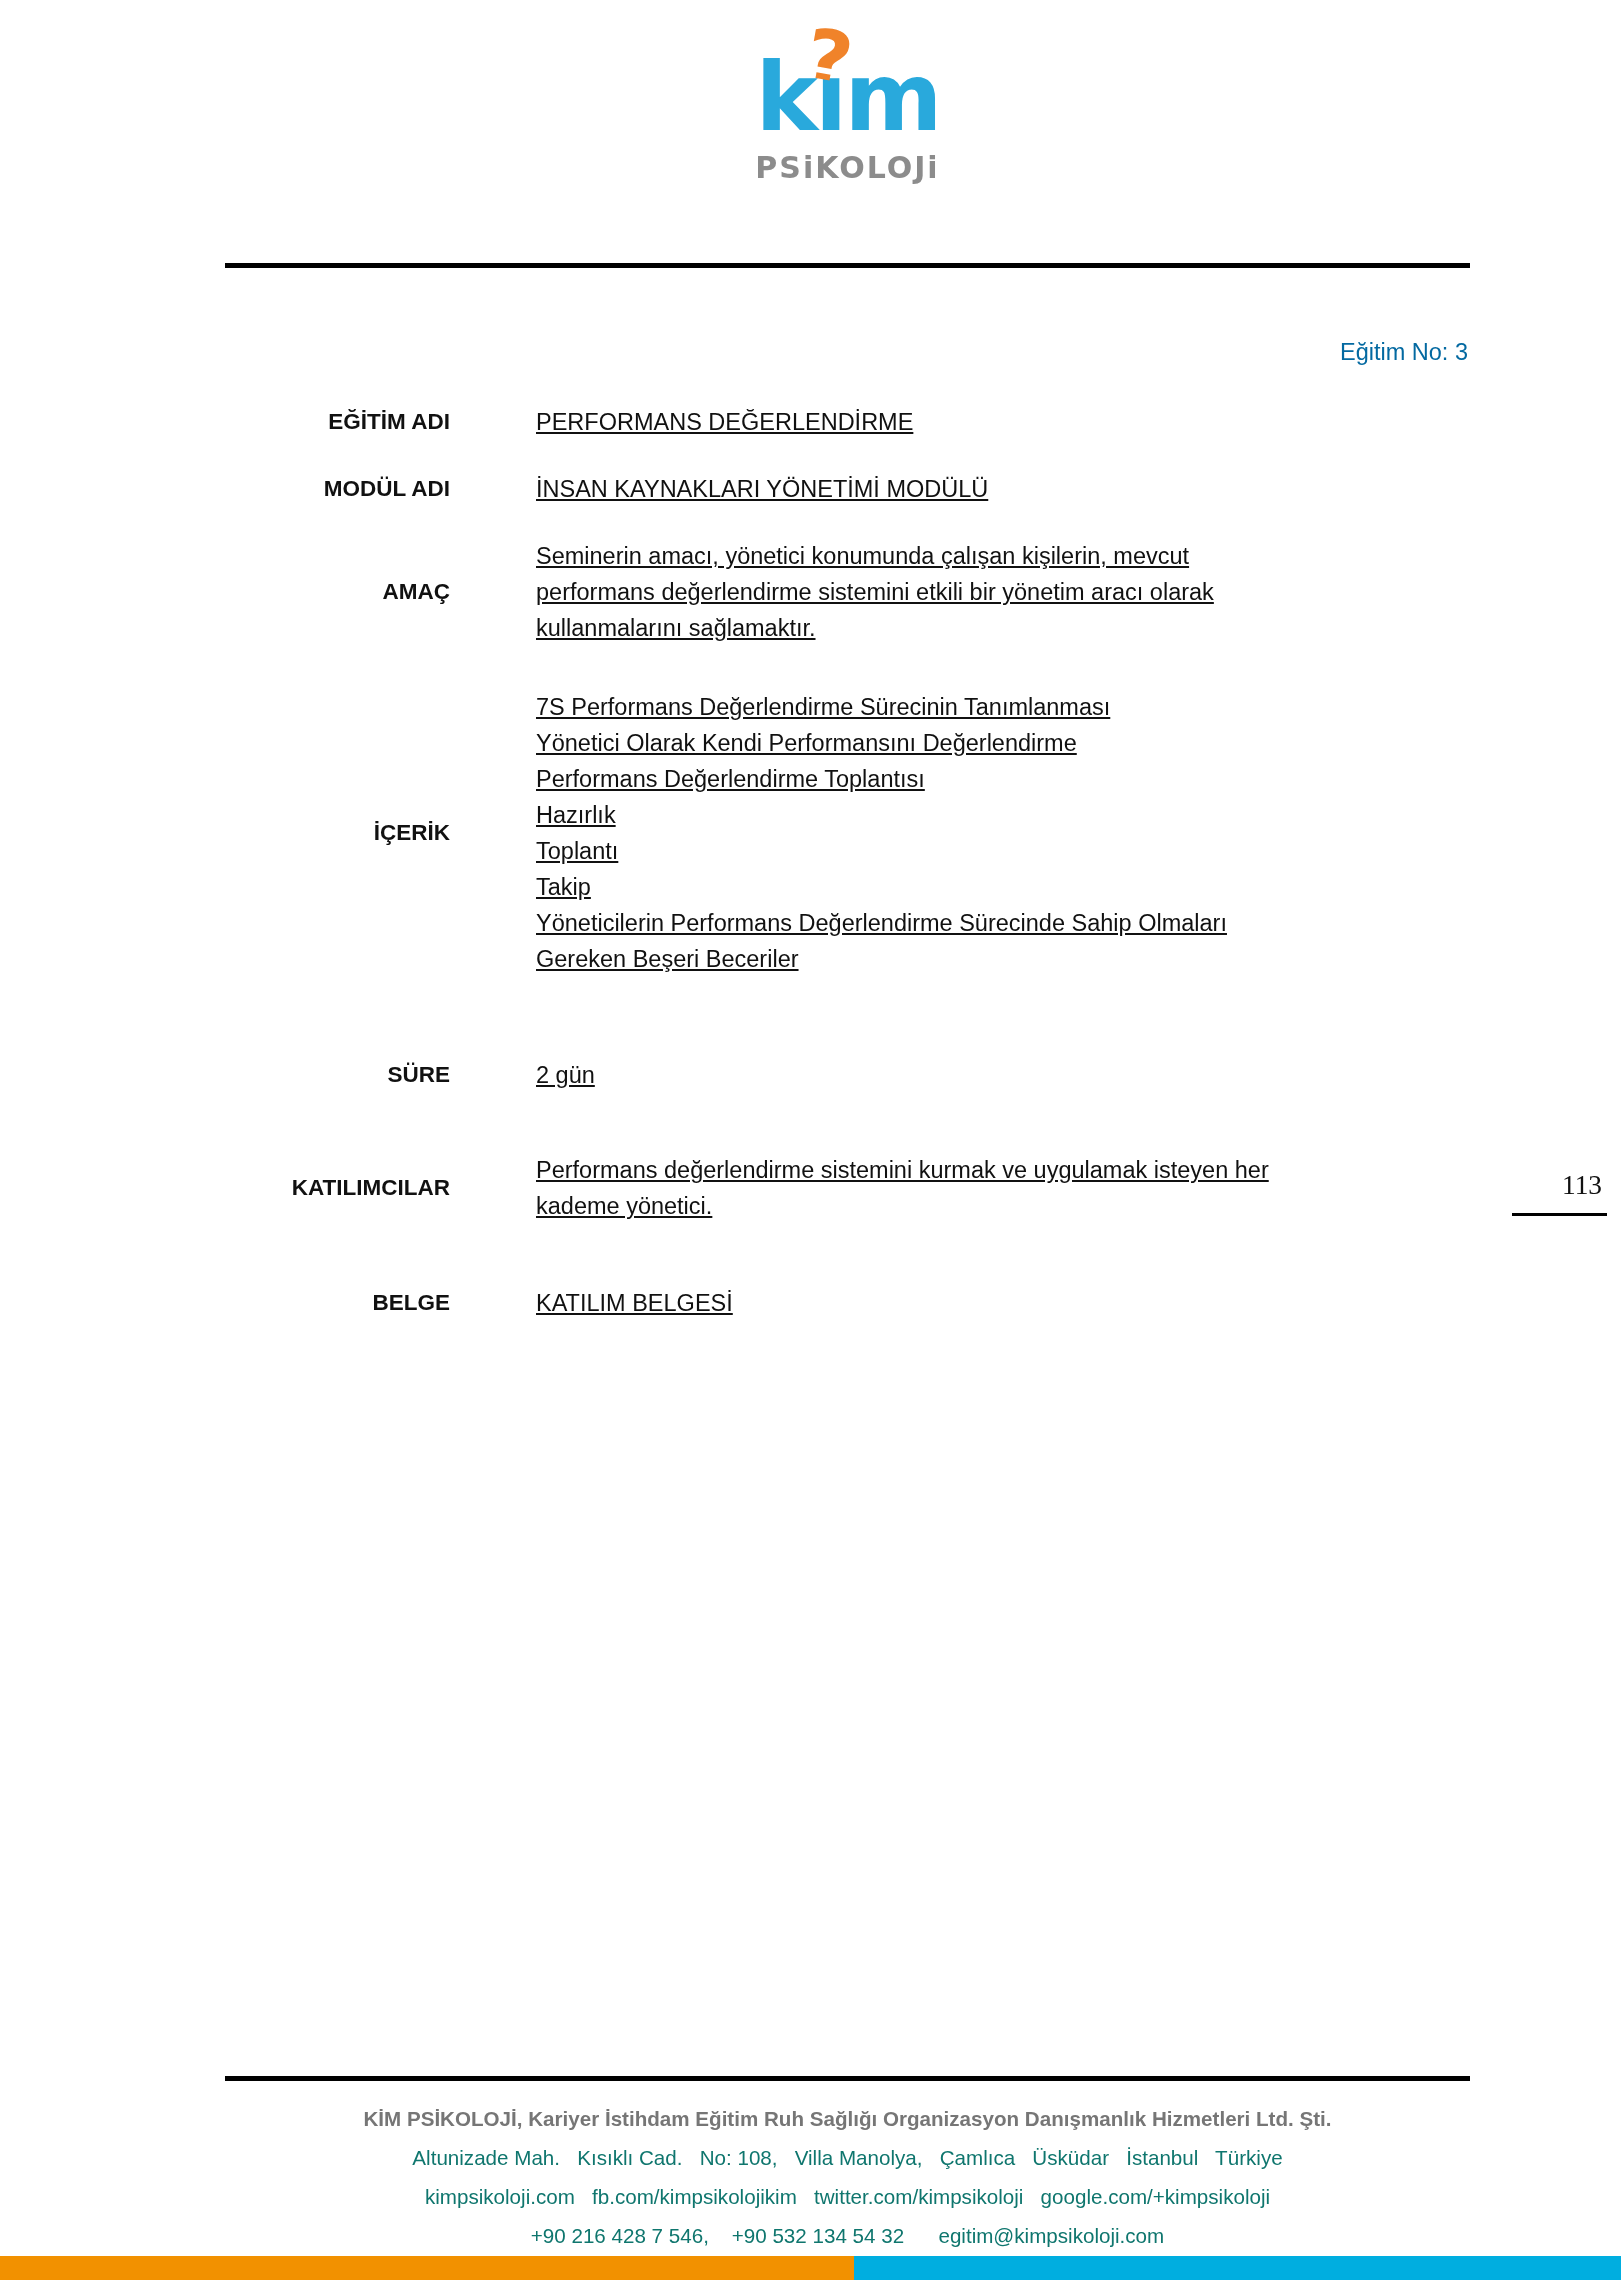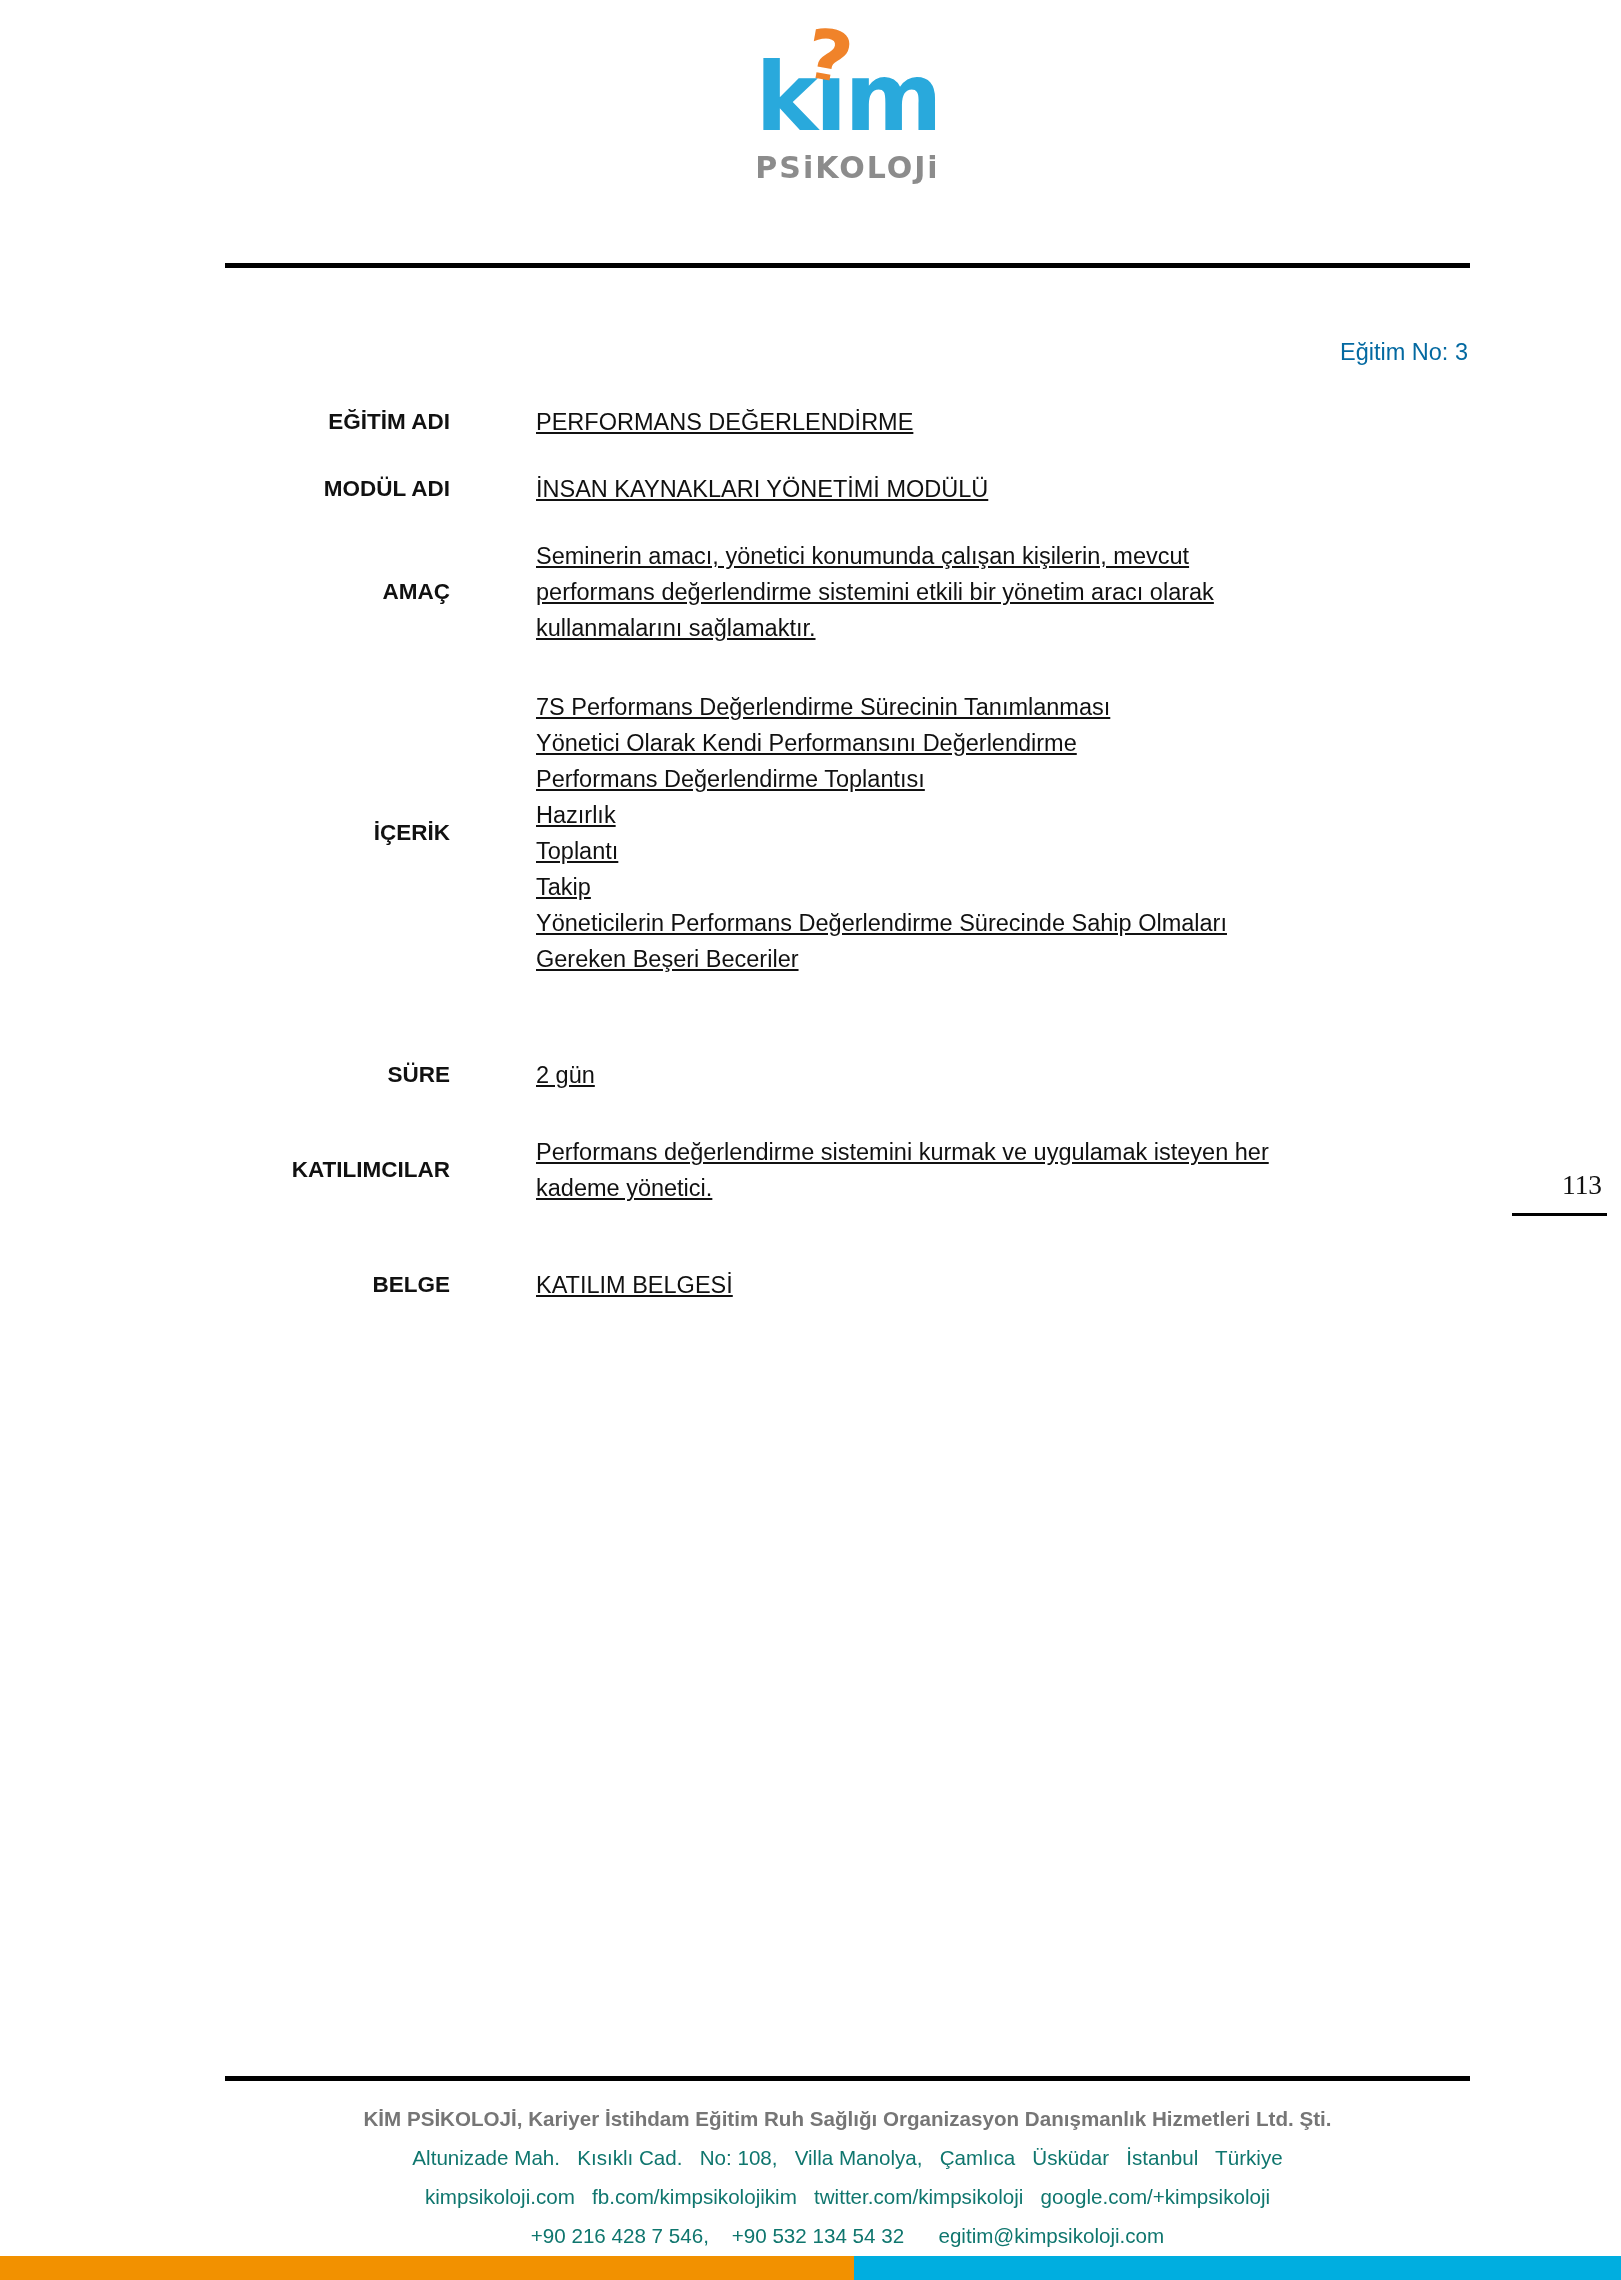--- a/index.html
+++ b/index.html
@@ -50,21 +50,21 @@
     text-align:right;font-weight:bold;font-size:22.5px;line-height:36px;
     white-space:pre-wrap;
   }
   .cell-value{
     font-size:23.5px;line-height:36px;white-space:pre-wrap;text-decoration:underline;
   }
   .r2{margin-top:31px;}
   .r3{margin-top:31px;}
   .r4{margin-top:43px;}
   .r5{margin-top:80px;}
-  .r6{margin-top:41px;}
+  .r6{margin-top:59px;}
   .r7{margin-top:61px;}
   
   .page-number{
     position:absolute;top:1170px;left:1514px;width:94px;
     font-family:Liberation Serif, serif;font-size:27.4px;color:#111111;
     text-align:left;
     margin-left:48px;
   }
   .page-number-line{
     position:absolute;top:1213px;left:1512px;width:95px;height:2.9px;background:#000000;

